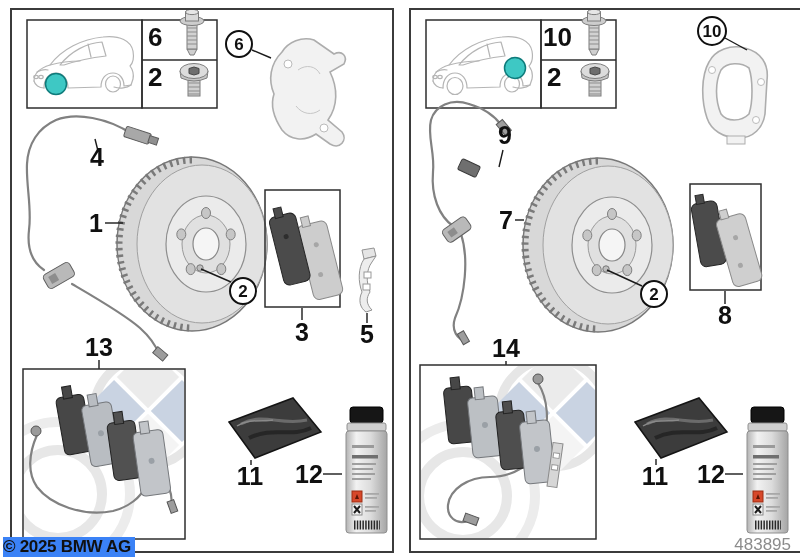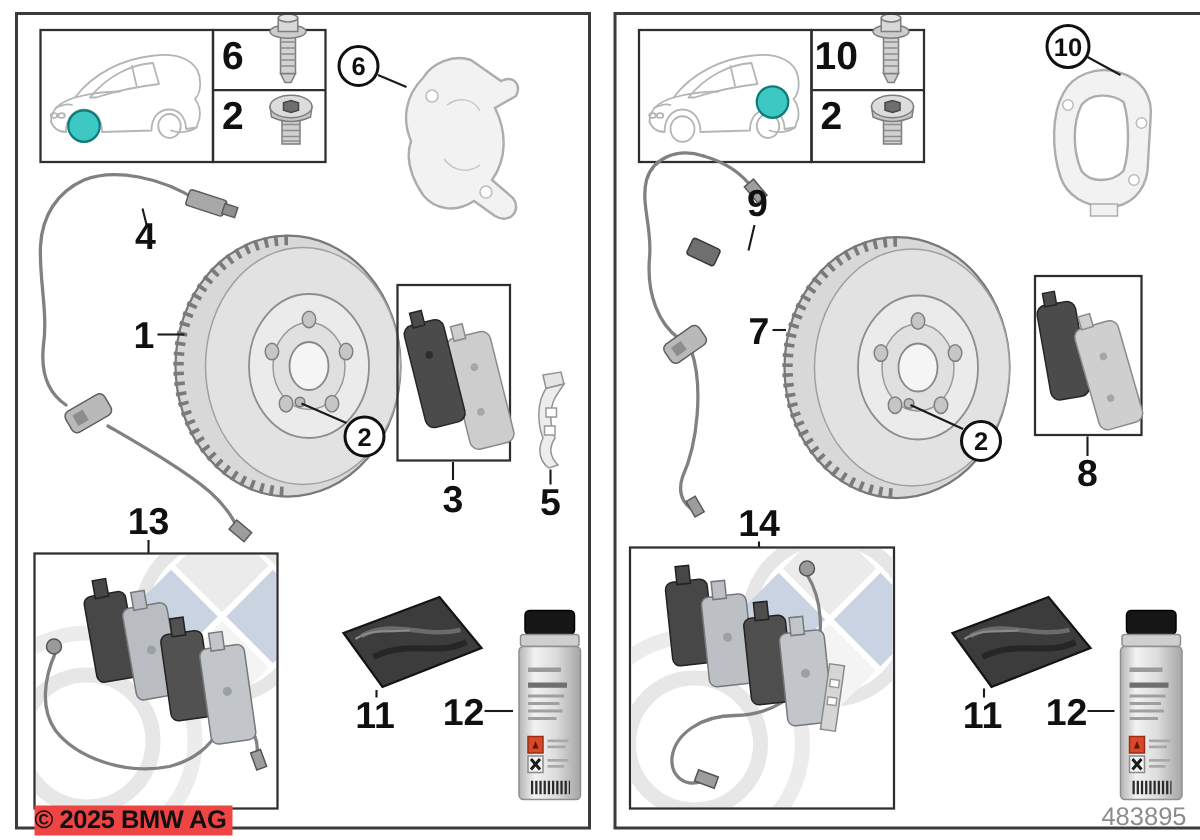--- a/index.html
+++ b/index.html
@@ -10,22 +10,22 @@
   #panel-right{left:409px;width:416px;}
   .panel svg{position:absolute;left:0;top:0;}
   text.num{font:bold 25px "Liberation Sans", sans-serif;fill:#101010;}
   text.screwnum{font:bold 26px "Liberation Sans", sans-serif;fill:#101010;}
   text.circnum{font:bold 17px "Liberation Sans", sans-serif;fill:#101010;}
   text.footnum{font:17px "Liberation Sans", sans-serif;fill:#8c8c8c;}
   .boxline{fill:none;stroke:#2e2e2e;stroke-width:1.5px;}
   .lead{stroke:#1a1a1a;stroke-width:1.4px;fill:none;}
   .faint{stroke:#b5b5b5;fill:none;stroke-width:1.2px;stroke-linecap:round;stroke-linejoin:round;}
   .wire{stroke:#818181;stroke-width:2.2px;fill:none;stroke-linecap:round;}
-  #copyright{position:absolute;left:3px;top:537px;z-index:5;background:#ef4444;padding:0 4px 0 0;
-             font:bold 17px "Liberation Sans", sans-serif;color:#101010;letter-spacing:-0.3px;margin-left:20px;}
+  #copyright{position:absolute;left:3px;top:537px;z-index:5;background:#3b82f6;padding:0 4px 0 0;
+             font:bold 17px "Liberation Sans", sans-serif;color:#101010;letter-spacing:-0.3px;}
 </style>
 </head>
 <body>
 
 <div id="stage">
 
   <svg width="0" height="0" style="position:absolute">
     <defs>
       <linearGradient id="canGrad" x1="0" y1="0" x2="1" y2="0">
         <stop offset="0" stop-color="#b3b3b3"></stop>

